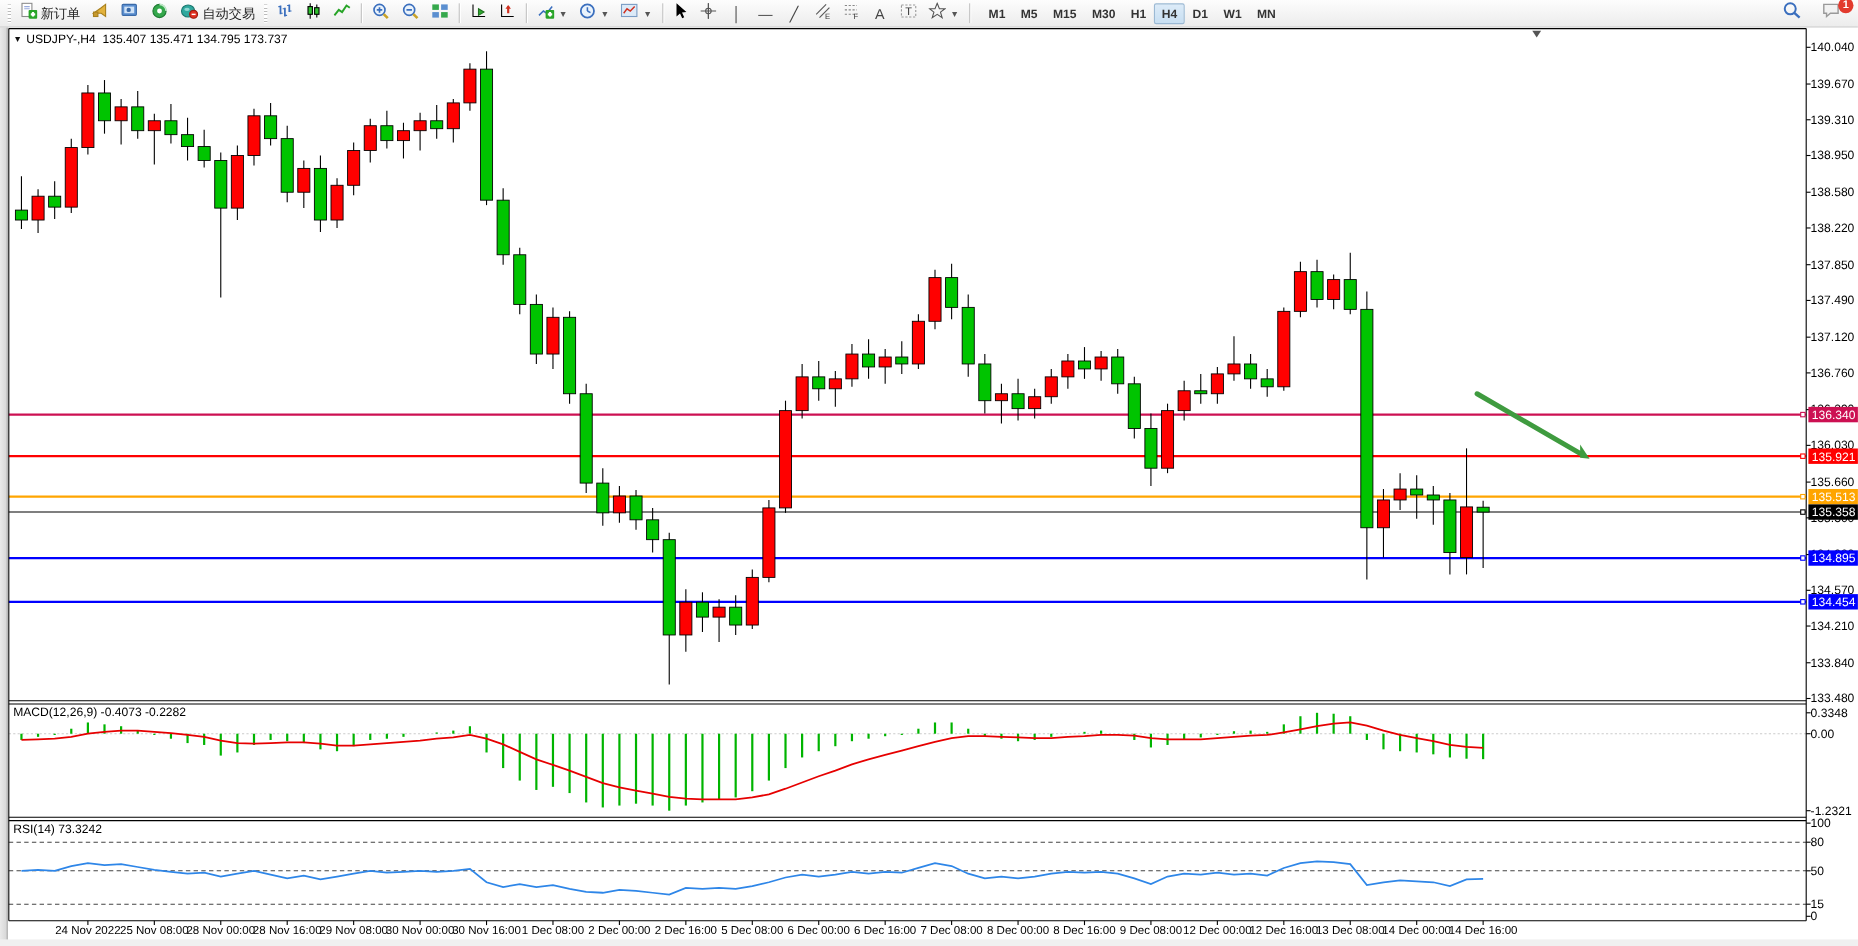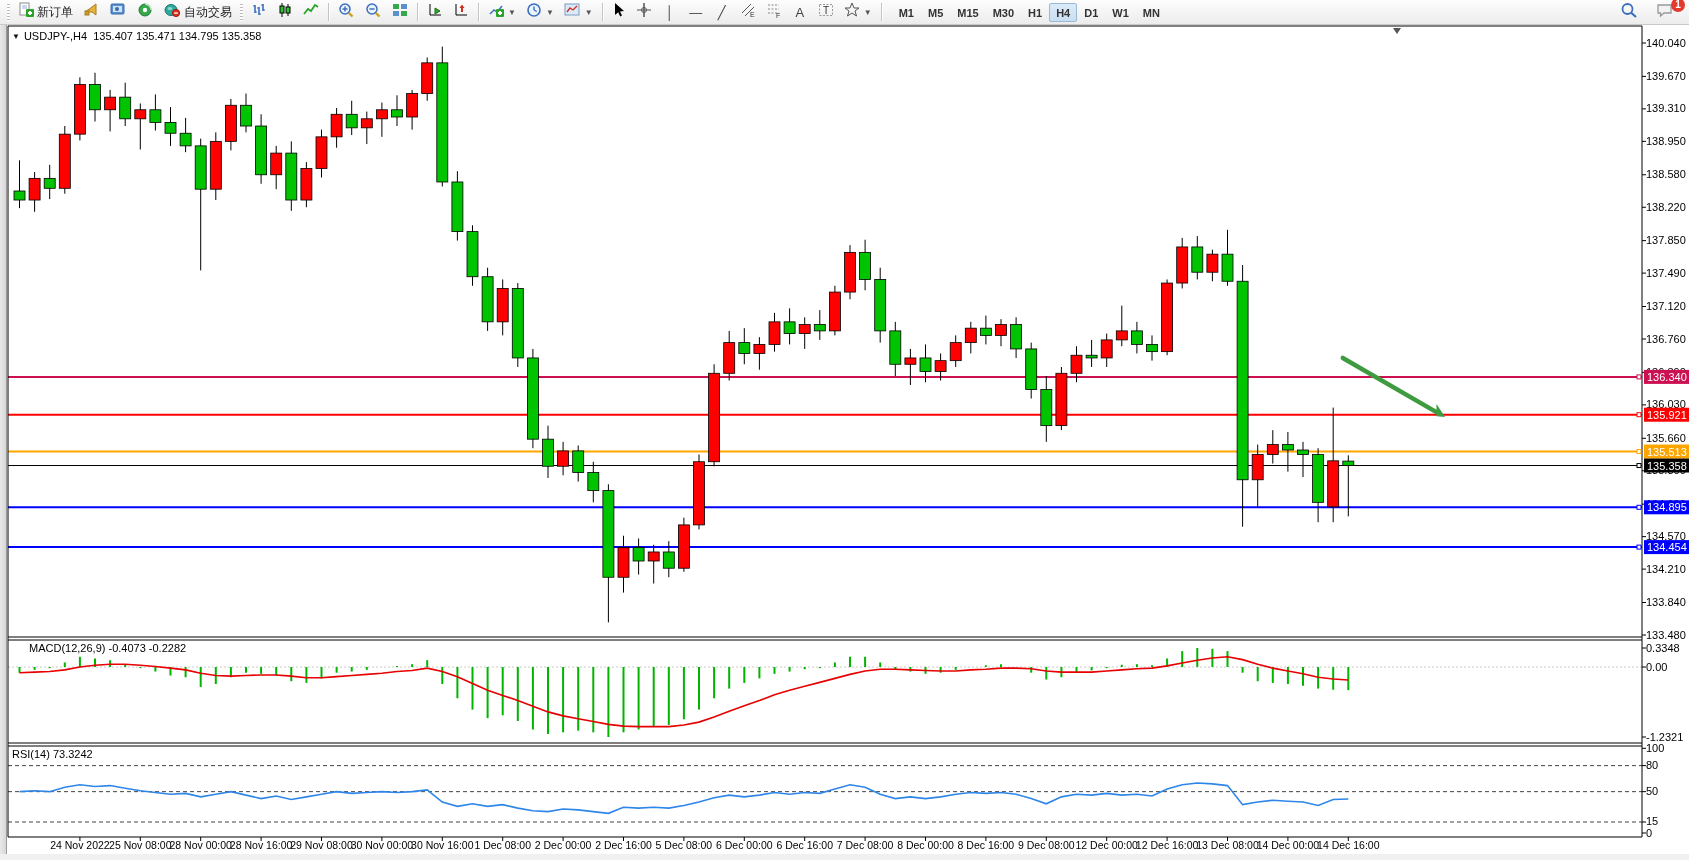--- a/index.html
+++ b/index.html
@@ -25,21 +25,21 @@
   .badge { position:absolute; top:-5px; right:-7px; min-width:14px; height:14px; border-radius:8px;
            background:#e23b2e; color:#fff; font-size:10px; font-weight:bold; text-align:center;
            line-height:14px; padding:0 2px; }
   
   .left-strip { position:absolute; left:0; top:25px; width:7px; height:835px;
                 background:linear-gradient(90deg,#e9e9e9,#d7d7d7); border-right:1px solid #9a9a9a; }
   .bottom-strip { position:absolute; left:0; top:854px; width:1689px; height:6px; background:#f0f0f0; }
   #chart-svg { position:absolute; left:0; top:0; }
   .overlay-label { position:absolute; font-size:11px; color:#000; z-index:4; white-space:nowrap; }
   #symbol-label { left:12px; top:30px; }
-  #macd-label   { left:12px; top:642px;margin-left:17px; }
+  #macd-label   { left:12px; top:642px; }
   #rsi-label    { left:12px; top:748px; }
   .sym-caret { font-size:8px; vertical-align:1px; margin-right:4px; color:#111; }
 </style>
 </head>
 <body>
 
 <div class="toolbar">
   <div class="grip"></div>
 
   <div class="tb-btn">
@@ -729,16 +729,16 @@
     <text x="1167.1" y="849" font-size="10.5" fill="#000" text-anchor="middle" font-family="Liberation Sans, sans-serif">12 Dec 16:00</text>
     <line x1="1227.5" y1="837" x2="1227.5" y2="841" stroke="#000"></line>
     <text x="1227.5" y="849" font-size="10.5" fill="#000" text-anchor="middle" font-family="Liberation Sans, sans-serif">13 Dec 08:00</text>
     <line x1="1287.8999999999999" y1="837" x2="1287.8999999999999" y2="841" stroke="#000"></line>
     <text x="1287.8999999999999" y="849" font-size="10.5" fill="#000" text-anchor="middle" font-family="Liberation Sans, sans-serif">14 Dec 00:00</text>
     <line x1="1348.3" y1="837" x2="1348.3" y2="841" stroke="#000"></line>
     <text x="1348.3" y="849" font-size="10.5" fill="#000" text-anchor="middle" font-family="Liberation Sans, sans-serif">14 Dec 16:00</text>
   </svg>
 
 <div class="overlay-label" id="symbol-label">
-  <span class="sym-caret">▼</span><span>USDJPY-,H4</span>&nbsp;&nbsp;<span>135.407 135.471 134.795 135.358</span>
+  <span class="sym-caret">▼</span><span>USDJPY-,H4</span>&nbsp;&nbsp;<span>135.407 135.471 134.795 173.737</span>
 </div>
 <div class="overlay-label" id="macd-label">MACD(12,26,9) -0.4073 -0.2282</div>
 <div class="overlay-label" id="rsi-label">RSI(14) 73.3242</div>
 
 </body></html>

